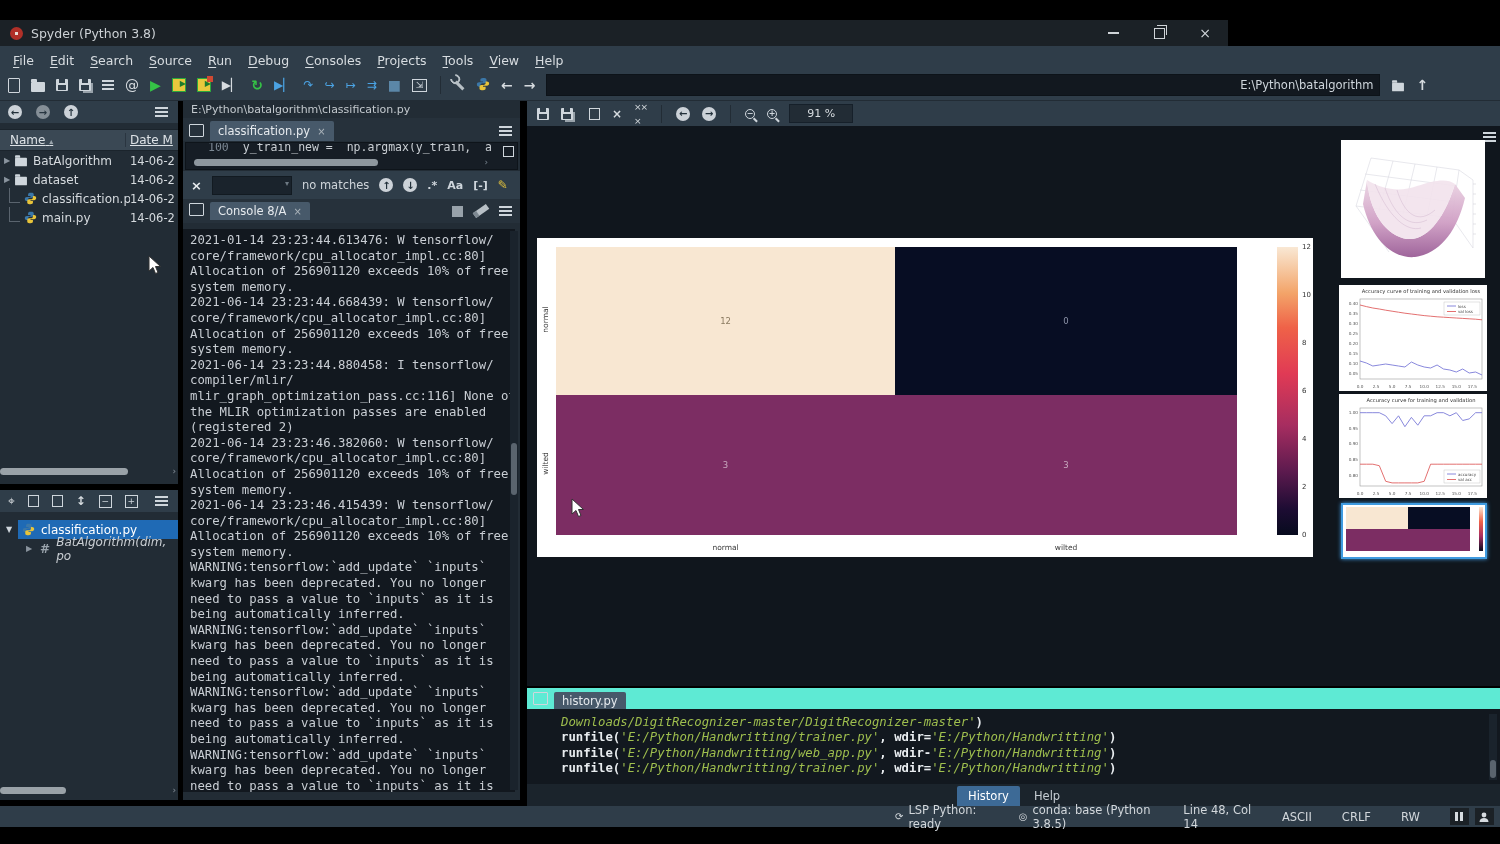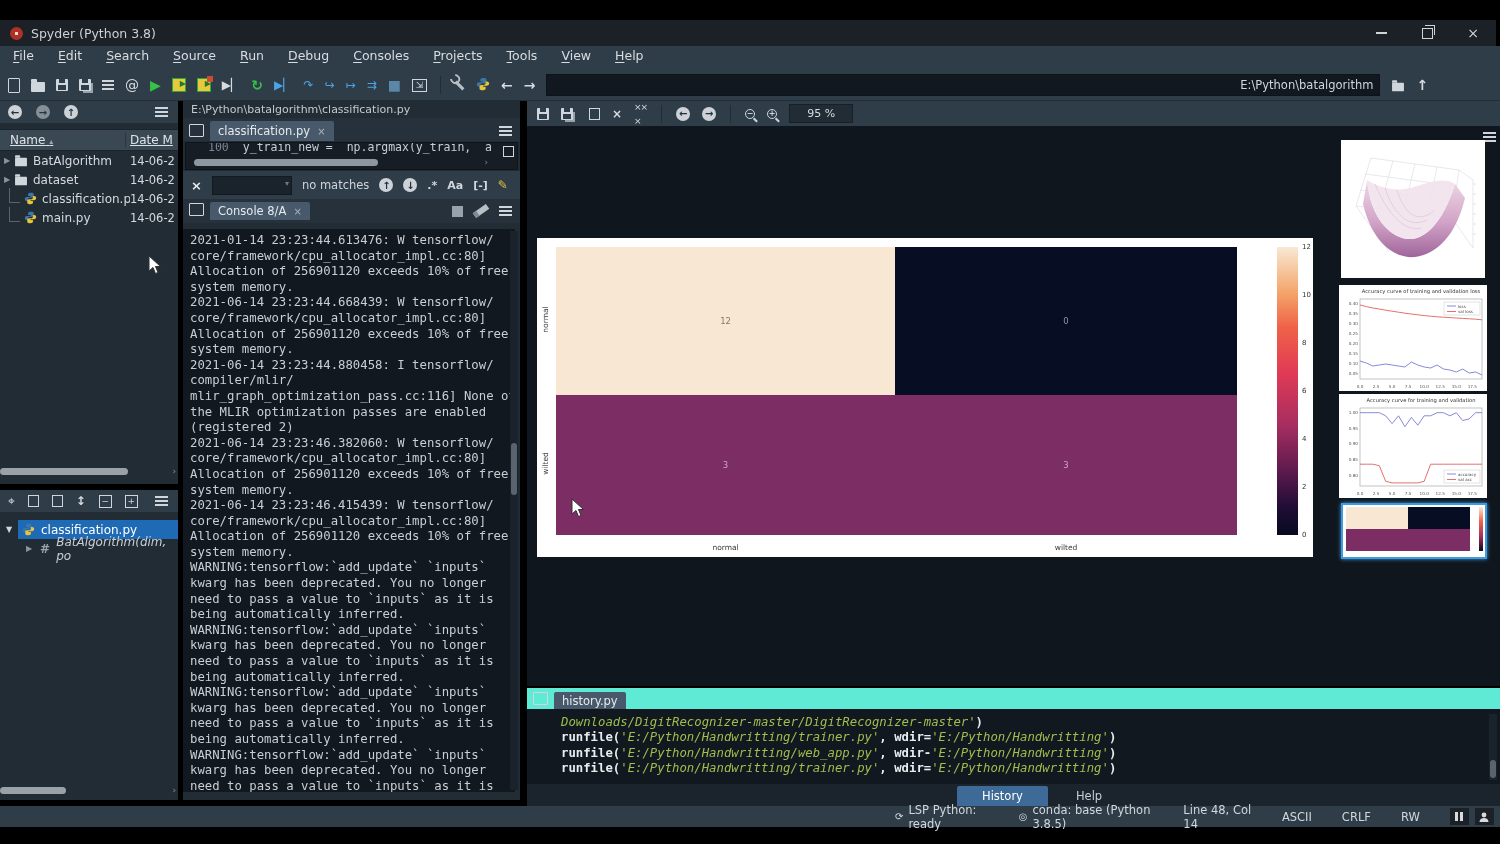--- a/index.html
+++ b/index.html
@@ -1,29 +1,29 @@
 <!DOCTYPE html>
 <html><head>
 <meta charset="utf-8">
 <style>
   html,body{margin:0;padding:0;background:#000;}
   #screen{position:relative;width:1500px;height:844px;background:#000;overflow:hidden;
           font-family:"DejaVu Sans","Liberation Sans",sans-serif;color:#d2d7db;font-size:12px;}
   .abs{position:absolute;}
   
-  #titlebar{left:0;top:20px;width:1496px;height:26px;background:#1b2126;display:flex;align-items:center;}
+  #titlebar{left:0;top:20px;width:1228px;height:26px;background:#1b2126;display:flex;align-items:center;}
   #titlebar .title{color:#ccd1d5;font-size:12.5px;margin-left:8px;}
   .spy-logo{width:13px;height:13px;margin-left:10px;border-radius:50%;background:#b03028;position:relative;flex:0 0 auto;}
   .spy-logo::after{content:"";position:absolute;inset:3px;border-radius:50%;background:radial-gradient(#e8e0d8 0 30%,transparent 32%);}
   .win-controls{margin-left:auto;display:flex;height:100%;}
   .win-btn{width:46px;height:100%;display:flex;align-items:center;justify-content:center;color:#cfd4d8;}
   .wb-min{width:11px;height:1.5px;background:#cfd4d8;}
   .wb-restore{width:9px;height:9px;border:1.2px solid #cfd4d8;position:relative;}
   .wb-restore::before{content:"";position:absolute;left:2px;top:-4px;width:9px;height:9px;border:1.2px solid #cfd4d8;border-bottom:none;border-left:none;}
-  #menubar{left:0;top:46px;width:1500px;height:24px;background:#2f3d49;display:flex;align-items:flex-start;gap:10px;padding-left:6px;box-sizing:border-box;}
+  #menubar{left:0;top:46px;width:1500px;height:24px;background:#2f3d49;display:flex;align-items:flex-end;gap:2px;padding-left:6px;box-sizing:border-box;}
   .menu-item{padding:2px 7px;color:#d8dde1;font-size:12.5px;}
   .menu-item u{text-decoration:underline;text-underline-offset:2px;}
   #toolbar{left:0;top:70px;width:1500px;height:31px;background:#2f3d49;border-bottom:1px solid #222c35;display:flex;align-items:center;gap:11px;padding-left:8px;box-sizing:border-box;}
   .tb-sep{width:1px;height:18px;background:#222c35;margin:0 2px;}
   
   .i-doc{width:10px;height:13px;border:1.3px solid #cfd6dc;border-radius:1px;}
   .i-folder{width:14px;height:10px;background:#cfd6dc;border-radius:1px;position:relative;margin-top:3px;}
   .i-folder::before{content:"";position:absolute;left:0;top:-3px;width:6px;height:3px;background:#cfd6dc;border-radius:1px 1px 0 0;}
   .i-folder.sm{transform:scale(.85);}
   .i-flop{width:12px;height:12px;background:#cfd6dc;border-radius:1px;position:relative;}
@@ -118,21 +118,21 @@
   .mini-cell{position:absolute;}
   
   #historypanel{left:527px;top:688px;width:973px;height:96px;background:#12181f;}
   #historypanel .tabs{height:21px;background:#5eead4;display:flex;align-items:flex-end;}
   #history-lines{padding:6px 0 0 34px;}
   .hline{font-family:"DejaVu Sans Mono","Liberation Mono",monospace;font-size:12.3px;line-height:15.4px;white-space:pre;}
   .hline .code{color:#e8ecef;font-weight:bold;}
   .hline .str{color:#9fbf4e;font-style:italic;}
   
   #bottomtabs{left:527px;top:784px;width:973px;height:22px;background:#1b242c;display:flex;align-items:flex-end;padding-left:430px;box-sizing:border-box;gap:3px;}
-  .btab{font-size:11.5px;padding:3px 25px;color:#c6cdd3;}
+  .btab{font-size:11.5px;padding:3px 11px;color:#c6cdd3;}
   .btab.active{background:#3d6a96;color:#fff;border-radius:2px 2px 0 0;}
   #statusbar{left:0;top:806px;width:1500px;height:21px;background:#2f3d49;display:flex;align-items:center;font-size:11.5px;color:#d2d7db;}
   #statusbar .item{margin-right:30px;display:flex;align-items:center;gap:5px;}
   .sb-sq{width:24px;height:17px;background:#1b2126;display:flex;align-items:center;justify-content:center;margin-left:6px;}
   .pauseico{display:flex;gap:2px;} .pauseico i{width:3px;height:9px;background:#d6dbdf;display:block;}
   .strip{left:0;width:1500px;background:#000;}
   .cursor{position:absolute;z-index:50;}
 </style>
 </head>
 <body>
@@ -396,21 +396,21 @@
       <span class="i-flop dup"></span>
       <span class="i-copy" style="margin-left:4px;"></span>
       <span class="glyph white" style="font-weight:bold;font-size:12px;">×</span>
       <span class="glyph white" style="font-size:9px;letter-spacing:-1px;">××<br>×</span>
       <span class="tb-sep"></span>
       <span class="circ">←</span>
       <span class="circ">→</span>
       <span class="tb-sep"></span>
       <span class="mag">−</span>
       <span class="mag">+</span>
-      <span class="zoomlvl">95 %</span>
+      <span class="zoomlvl">91 %</span>
     </div>
     <span class="i-menu abs" style="left:956px;top:31px;">
         <i></i>
         <i></i>
         <i></i>
       </span>
 
     <div id="figure">
       <div id="hm-axes">
           <div class="hm-cell" style="left: 0%; top: 0%; width: 49.8%; height: 51.4%; background: rgb(248, 231, 210);">

